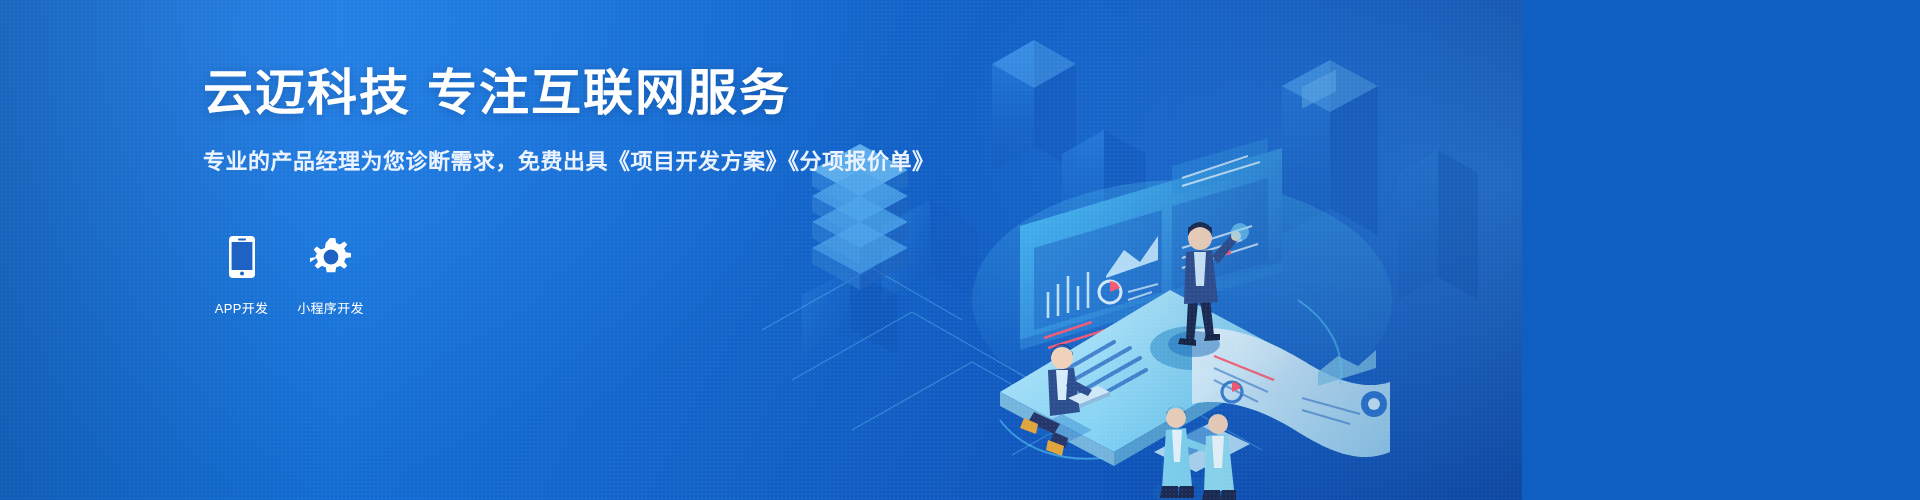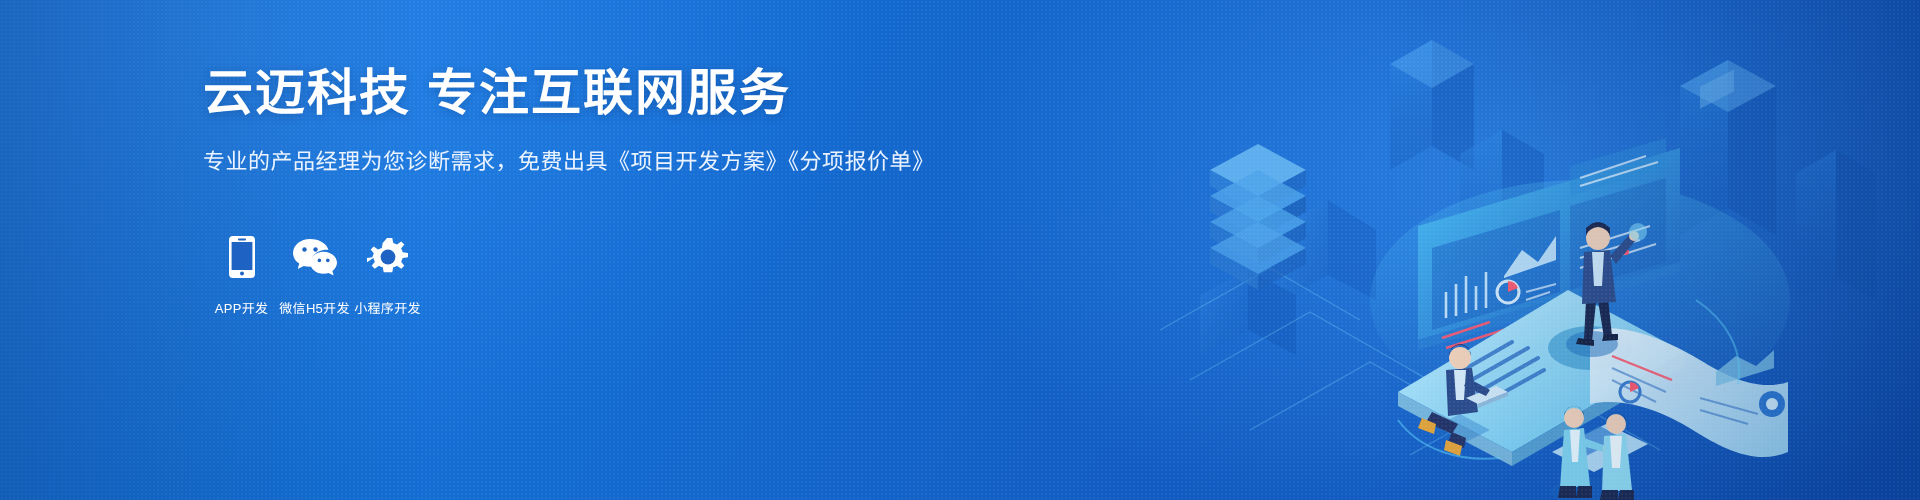--- a/index.html
+++ b/index.html
@@ -3,21 +3,21 @@
 <meta charset="utf-8">
 <title>Banner</title>
 <style>
   html,body{margin:0;padding:0;}
   body{
     width:1920px;height:500px;overflow:hidden;
     font-family:"Liberation Sans","DejaVu Sans",sans-serif;
     background:#0f5fc2;
   }
   .banner{
-    position:relative;width:1920px;height:500px;overflow:hidden;
+    position:relative;width:1522px;height:500px;overflow:hidden;
     background:
       radial-gradient(ellipse 900px 620px at 1500px 180px, rgba(64,160,255,.55) 0%, rgba(64,160,255,0) 62%),
       radial-gradient(ellipse 1100px 760px at 230px 30px, rgba(60,150,250,.45) 0%, rgba(60,150,250,0) 60%),
       linear-gradient(118deg, #1a7ae0 0%, #1470d6 26%, #1263c9 52%, #0f55bb 76%, #0c49ab 100%);
   }
   
   .tex{
     position:absolute;inset:0;
     background-image:radial-gradient(rgba(255,255,255,.055) 1px, transparent 1px);
     background-size:4px 4px;
@@ -30,27 +30,27 @@
 
   
   .copy{position:absolute;left:203px;top:66px;width:720px;}
   .headline{
     font-size:50px;line-height:1.1;font-weight:700;color:#ffffff;
     letter-spacing:2px;white-space:nowrap;
     text-shadow:0 2px 10px rgba(0,30,80,.25);
   }
   .sub{
     margin-top:22px;font-size:22px;line-height:38px;color:#eaf3ff;
-    letter-spacing:.5px;font-weight:400;white-space:nowrap;
+    letter-spacing:.5px;font-weight:700;white-space:nowrap;
   }
   .sub div{white-space:nowrap;}
 
   
   .services{
-    position:absolute;left:205px;top:232px;display:flex;align-items:flex-start;gap:0;
+    position:absolute;left:205px;top:232px;display:flex;align-items:flex-start;gap:16px;
   }
   .svc{
     width:73px;display:flex;flex-direction:column;align-items:center;cursor:pointer;
   }
   .svc .ico{height:50px;display:flex;align-items:center;justify-content:center;}
   .svc .ico svg{display:block;}
   .svc .lbl{
     margin-top:16px;font-size:13px;color:#ffffff;white-space:nowrap;letter-spacing:.3px;
   }
 
@@ -340,33 +340,20 @@
           <rect x="0" y="0" width="26" height="42" rx="4" fill="#ffffff"></rect>
           <rect x="2.6" y="6" width="20.8" height="28" fill="#1e63c4"></rect>
           <rect x="9" y="2.6" width="8" height="1.8" rx=".9" fill="#1e63c4"></rect>
           <circle cx="13" cy="37.6" r="2" fill="#1e63c4"></circle>
         </svg>
       </span>
       <span class="lbl">APP开发</span>
     </div>
 
 
-    <div class="svc">
-      <span class="ico">
-        <svg width="44" height="40" viewBox="0 0 44 40" xmlns="http://www.w3.org/2000/svg">
-          <path d="M17 2 C7.6 2 0 8.3 0 16 c0 4.3 2.4 8.1 6.2 10.6 L4.8 32 l6-3.1 c1.9.5 3.9.8 6.2.8 .6 0 1.2 0 1.8-.1 -.5-1.3-.8-2.7-.8-4.1 0-7 7-12.7 15.6-12.7 .6 0 1.2 0 1.8.1 C33.9 6.8 26.3 2 17 2 Z" fill="#ffffff"></path>
-          <circle cx="11.5" cy="12.5" r="2.2" fill="#1e63c4"></circle>
-          <circle cx="22.5" cy="12.5" r="2.2" fill="#1e63c4"></circle>
-          <path d="M44 25.8 c0-6.1-6-11-13.4-11 -7.4 0-13.4 4.9-13.4 11 0 6.1 6 11 13.4 11 1.8 0 3.5-.3 5-.8 l5 2.6 -1.2-4.5 C42.1 31.9 44 29 44 25.8 Z" fill="#ffffff"></path>
-          <circle cx="26.4" cy="23.4" r="1.8" fill="#1e63c4"></circle>
-          <circle cx="34.8" cy="23.4" r="1.8" fill="#1e63c4"></circle>
-        </svg>
-      </span>
-      <span class="lbl">微信H5开发</span>
-    </div>
 
 
     <div class="svc">
       <span class="ico">
         <svg width="42" height="42" viewBox="0 0 42 42" xmlns="http://www.w3.org/2000/svg">
           <path d="M21 0 l4.3 0 .9 5.3 a16 16 0 0 1 3.8 1.6 l4.3-3.2 3 3 -3.2 4.3 a16 16 0 0 1 1.6 3.8 l5.3.9 0 4.3 -5.3.9 a16 16 0 0 1-1.6 3.8 l3.2 4.3 -3 3 -4.3-3.2 a16 16 0 0 1-3.8 1.6 l-.9 5.3 -4.3 0 -4.3 0 -.9-5.3 a16 16 0 0 1-3.8-1.6 l-4.3 3.2 -3-3 3.2-4.3 a16 16 0 0 1-1.6-3.8 L0 25.2 0 20.9 l5.3-.9 a16 16 0 0 1 1.6-3.8 L3.7 11.9 l3-3 4.3 3.2 a16 16 0 0 1 3.8-1.6 L15.7 5.2 20 0 Z" fill="#ffffff" transform="translate(0,2) scale(1,0.96)"></path>
           <circle cx="21" cy="21" r="7.4" fill="#1e63c4"></circle>
         </svg>
       </span>
       <span class="lbl">小程序开发</span>

